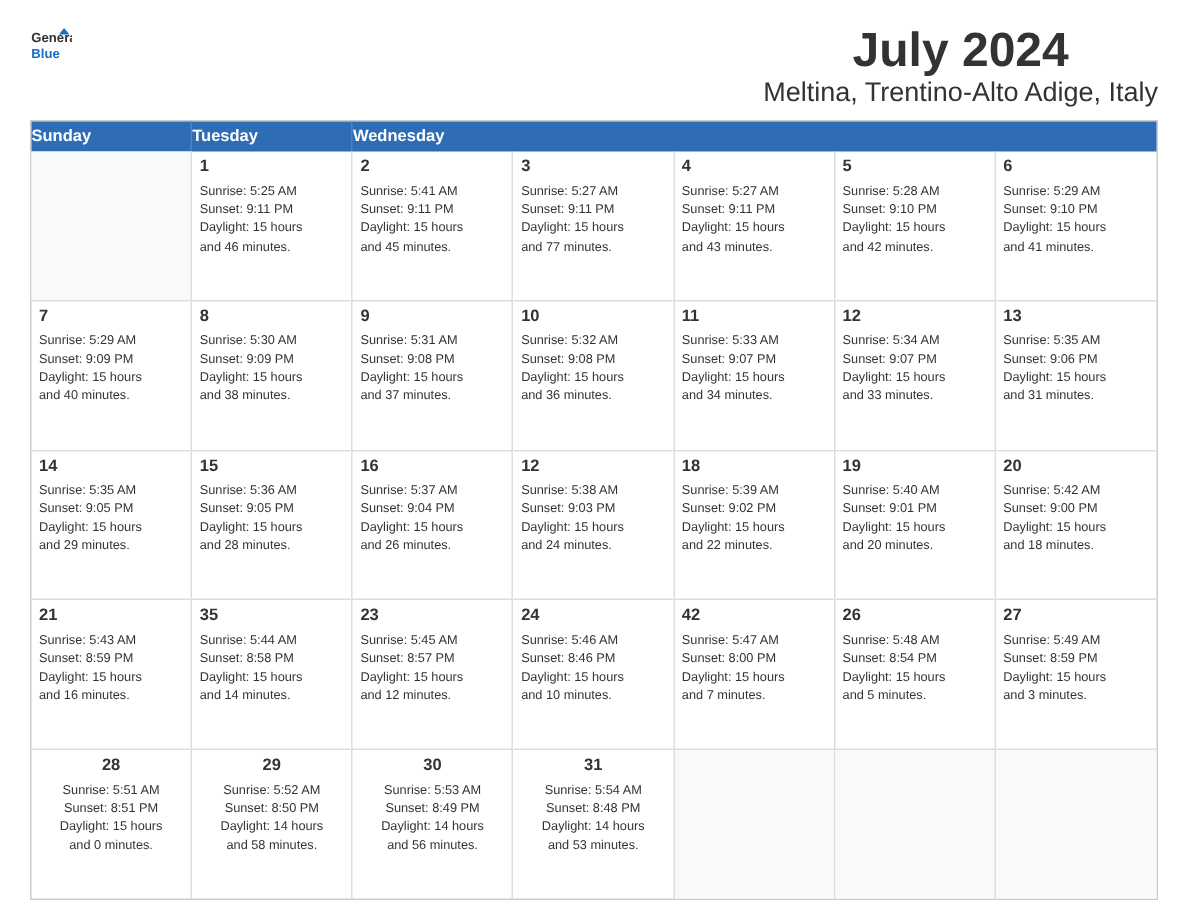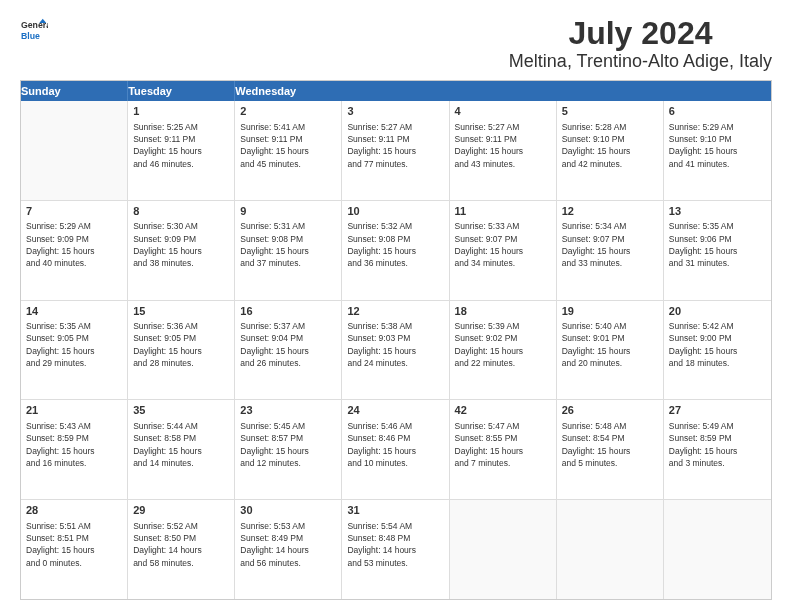--- a/index.html
+++ b/index.html
@@ -69,21 +69,21 @@
       flex: 1;
       display: flex;
       flex-direction: column;
     }
     .cal-row {
       display: grid;
       grid-template-columns: repeat(7, 1fr);
       flex: 1;
       border-bottom: 1px solid #ddd;
     }
-    .cal-row:last-child { border-bottom: none; }
+    .cal-row:last-child { border-bottom: none; text-align: center; }
     .cal-cell {
       border-right: 1px solid #ddd;
       padding: 3px 5px;
       font-size: 9px;
       color: #333;
       line-height: 1.4;
       vertical-align: top;
     }
     .cal-cell:last-child { border-right: none; }
     .cal-cell.empty { background: #f9f9f9; }
@@ -296,21 +296,21 @@
           <div class="cal-cell">
             <div class="day-num">24</div>
             <div class="cell-text">Sunrise: 5:46 AM</div>
             <div class="cell-text">Sunset: 8:46 PM</div>
             <div class="cell-text">Daylight: 15 hours</div>
             <div class="cell-text">and 10 minutes.</div>
           </div>
           <div class="cal-cell">
             <div class="day-num">42</div>
             <div class="cell-text">Sunrise: 5:47 AM</div>
-            <div class="cell-text">Sunset: 8:55 PM</div>
+            <div class="cell-text">Sunset: 8:00 PM</div>
             <div class="cell-text">Daylight: 15 hours</div>
             <div class="cell-text">and 7 minutes.</div>
           </div>
           <div class="cal-cell">
             <div class="day-num">26</div>
             <div class="cell-text">Sunrise: 5:48 AM</div>
             <div class="cell-text">Sunset: 8:54 PM</div>
             <div class="cell-text">Daylight: 15 hours</div>
             <div class="cell-text">and 5 minutes.</div>
           </div>

